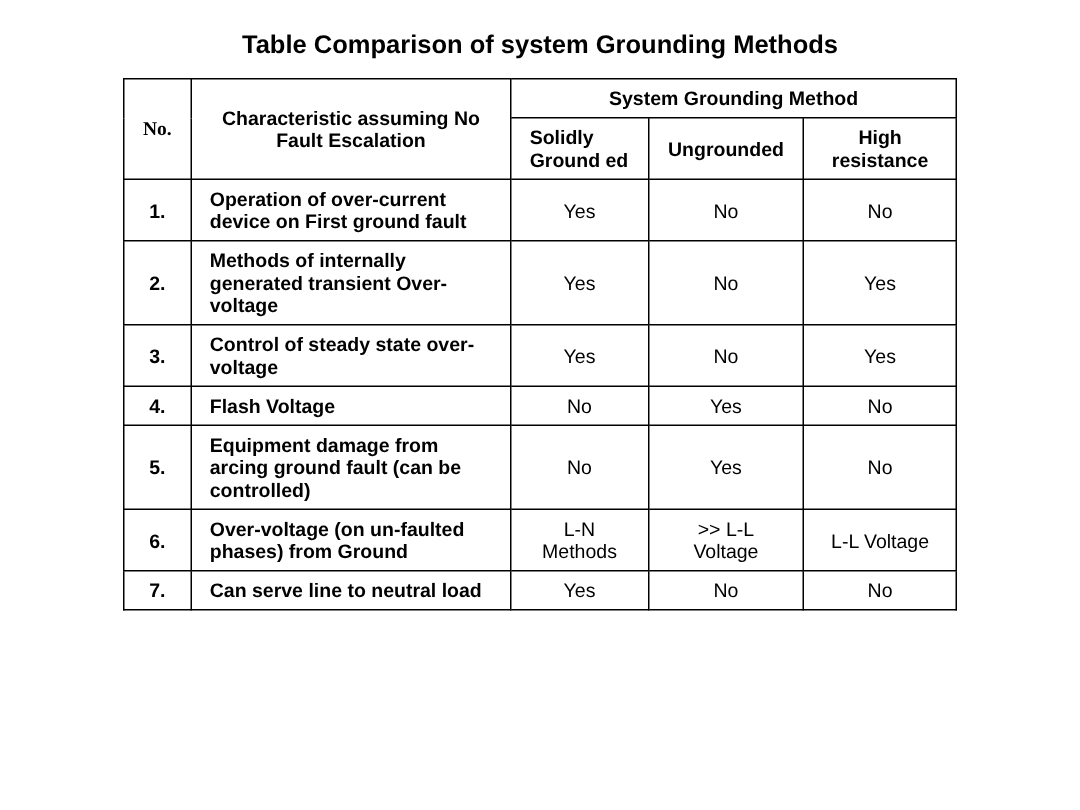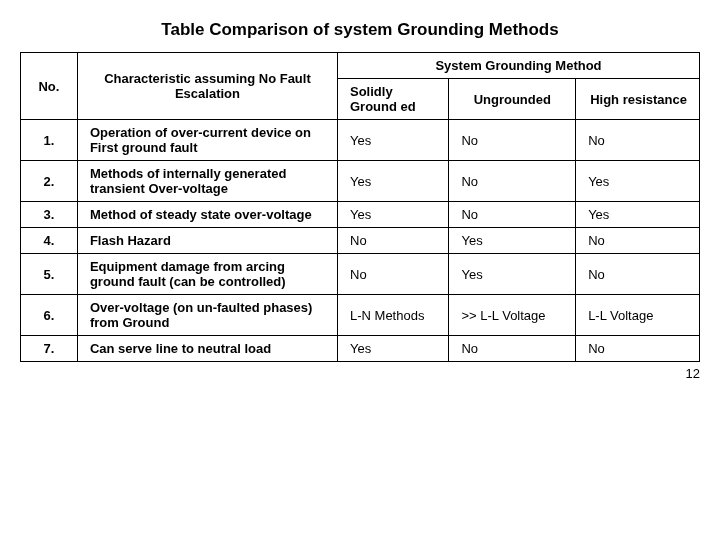--- a/index.html
+++ b/index.html
@@ -8,21 +8,21 @@
       font-family: Arial, sans-serif;
       font-size: 13px;
       display: flex;
       justify-content: center;
       align-items: flex-start;
       padding: 20px;
       width: 720px;
       min-height: 540px;
     }
     .page-wrapper {
-      width: 680px;
+      width: 556px;
     }
     .page-title {
       font-size: 17px;
       font-weight: bold;
       text-align: center;
       margin-bottom: 12px;
       color: #000;
     }
     table {
       width: 100%;
@@ -37,43 +37,44 @@
     }
     .header-main {
       text-align: center;
       font-weight: bold;
       font-size: 13px;
     }
     .col-no {
       width: 42px;
       text-align: center;
       font-weight: bold;
+      font-family: Liberation Serif, serif;
     }
     .col-char {
       width: 210px;
       font-weight: bold;
       margin-left: 34px;
     }
     .col-solidly {
       width: 90px;
       text-align: left;
       font-weight: bold;
     }
     .col-ungrounded {
       width: 100px;
       text-align: center;
       font-weight: bold;
     }
     .col-high {
       width: 100px;
-      text-align: right;
+      text-align: center;
       font-weight: bold;
     }
     td.center {
-      text-align: left;
+      text-align: center;
     }
     .page-number {
       text-align: right;
       font-size: 13px;
       margin-top: 4px;
       color: #000;
     }
     .no-cell {
       text-align: center;
       font-weight: bold;
@@ -113,28 +114,28 @@
         </tr>
         <tr>
           <td class="no-cell">2.</td>
           <td class="char-cell">Methods of internally generated transient Over-voltage</td>
           <td class="center">Yes</td>
           <td class="center">No</td>
           <td class="center">Yes</td>
         </tr>
         <tr>
           <td class="no-cell">3.</td>
-          <td class="char-cell">Method of steady state over-voltage</td>
+          <td class="char-cell">Control of steady state over-voltage</td>
           <td class="center">Yes</td>
           <td class="center">No</td>
           <td class="center">Yes</td>
         </tr>
         <tr>
           <td class="no-cell">4.</td>
-          <td class="char-cell">Flash Hazard</td>
+          <td class="char-cell">Flash Voltage</td>
           <td class="center">No</td>
           <td class="center">Yes</td>
           <td class="center">No</td>
         </tr>
         <tr>
           <td class="no-cell">5.</td>
           <td class="char-cell">Equipment damage from arcing ground fault (can be controlled)</td>
           <td class="center">No</td>
           <td class="center">Yes</td>
           <td class="center">No</td>
@@ -148,14 +149,13 @@
         </tr>
         <tr>
           <td class="no-cell">7.</td>
           <td class="char-cell">Can serve line to neutral load</td>
           <td class="center">Yes</td>
           <td class="center">No</td>
           <td class="center">No</td>
         </tr>
       </tbody>
   </table>
-  <div class="page-number">12</div>
 </div>
 
 </body></html>

